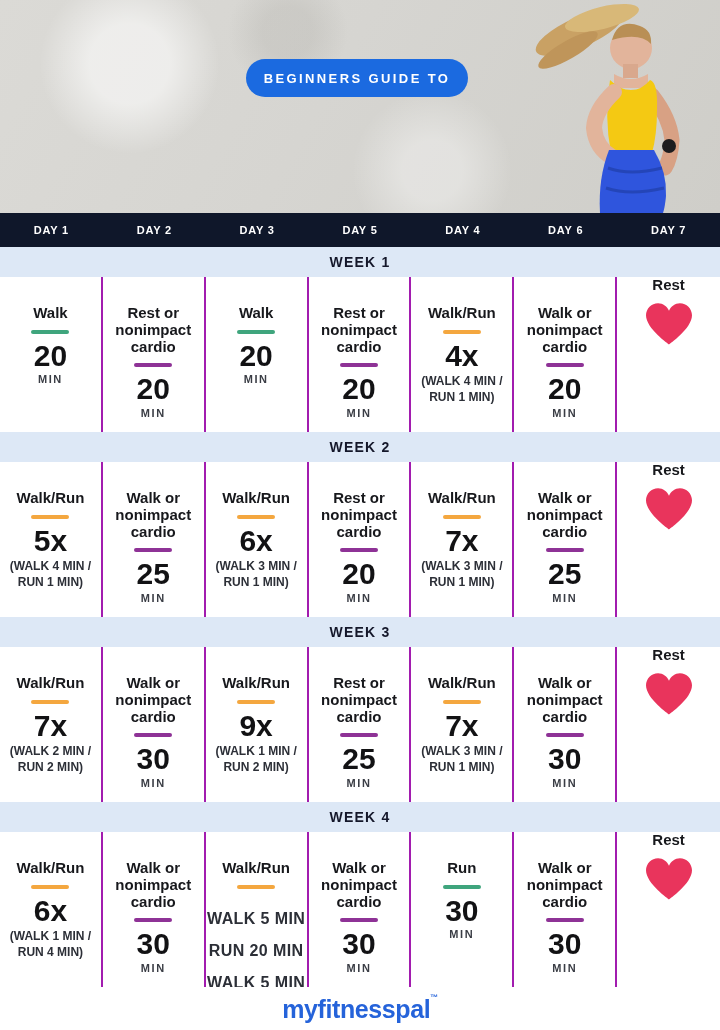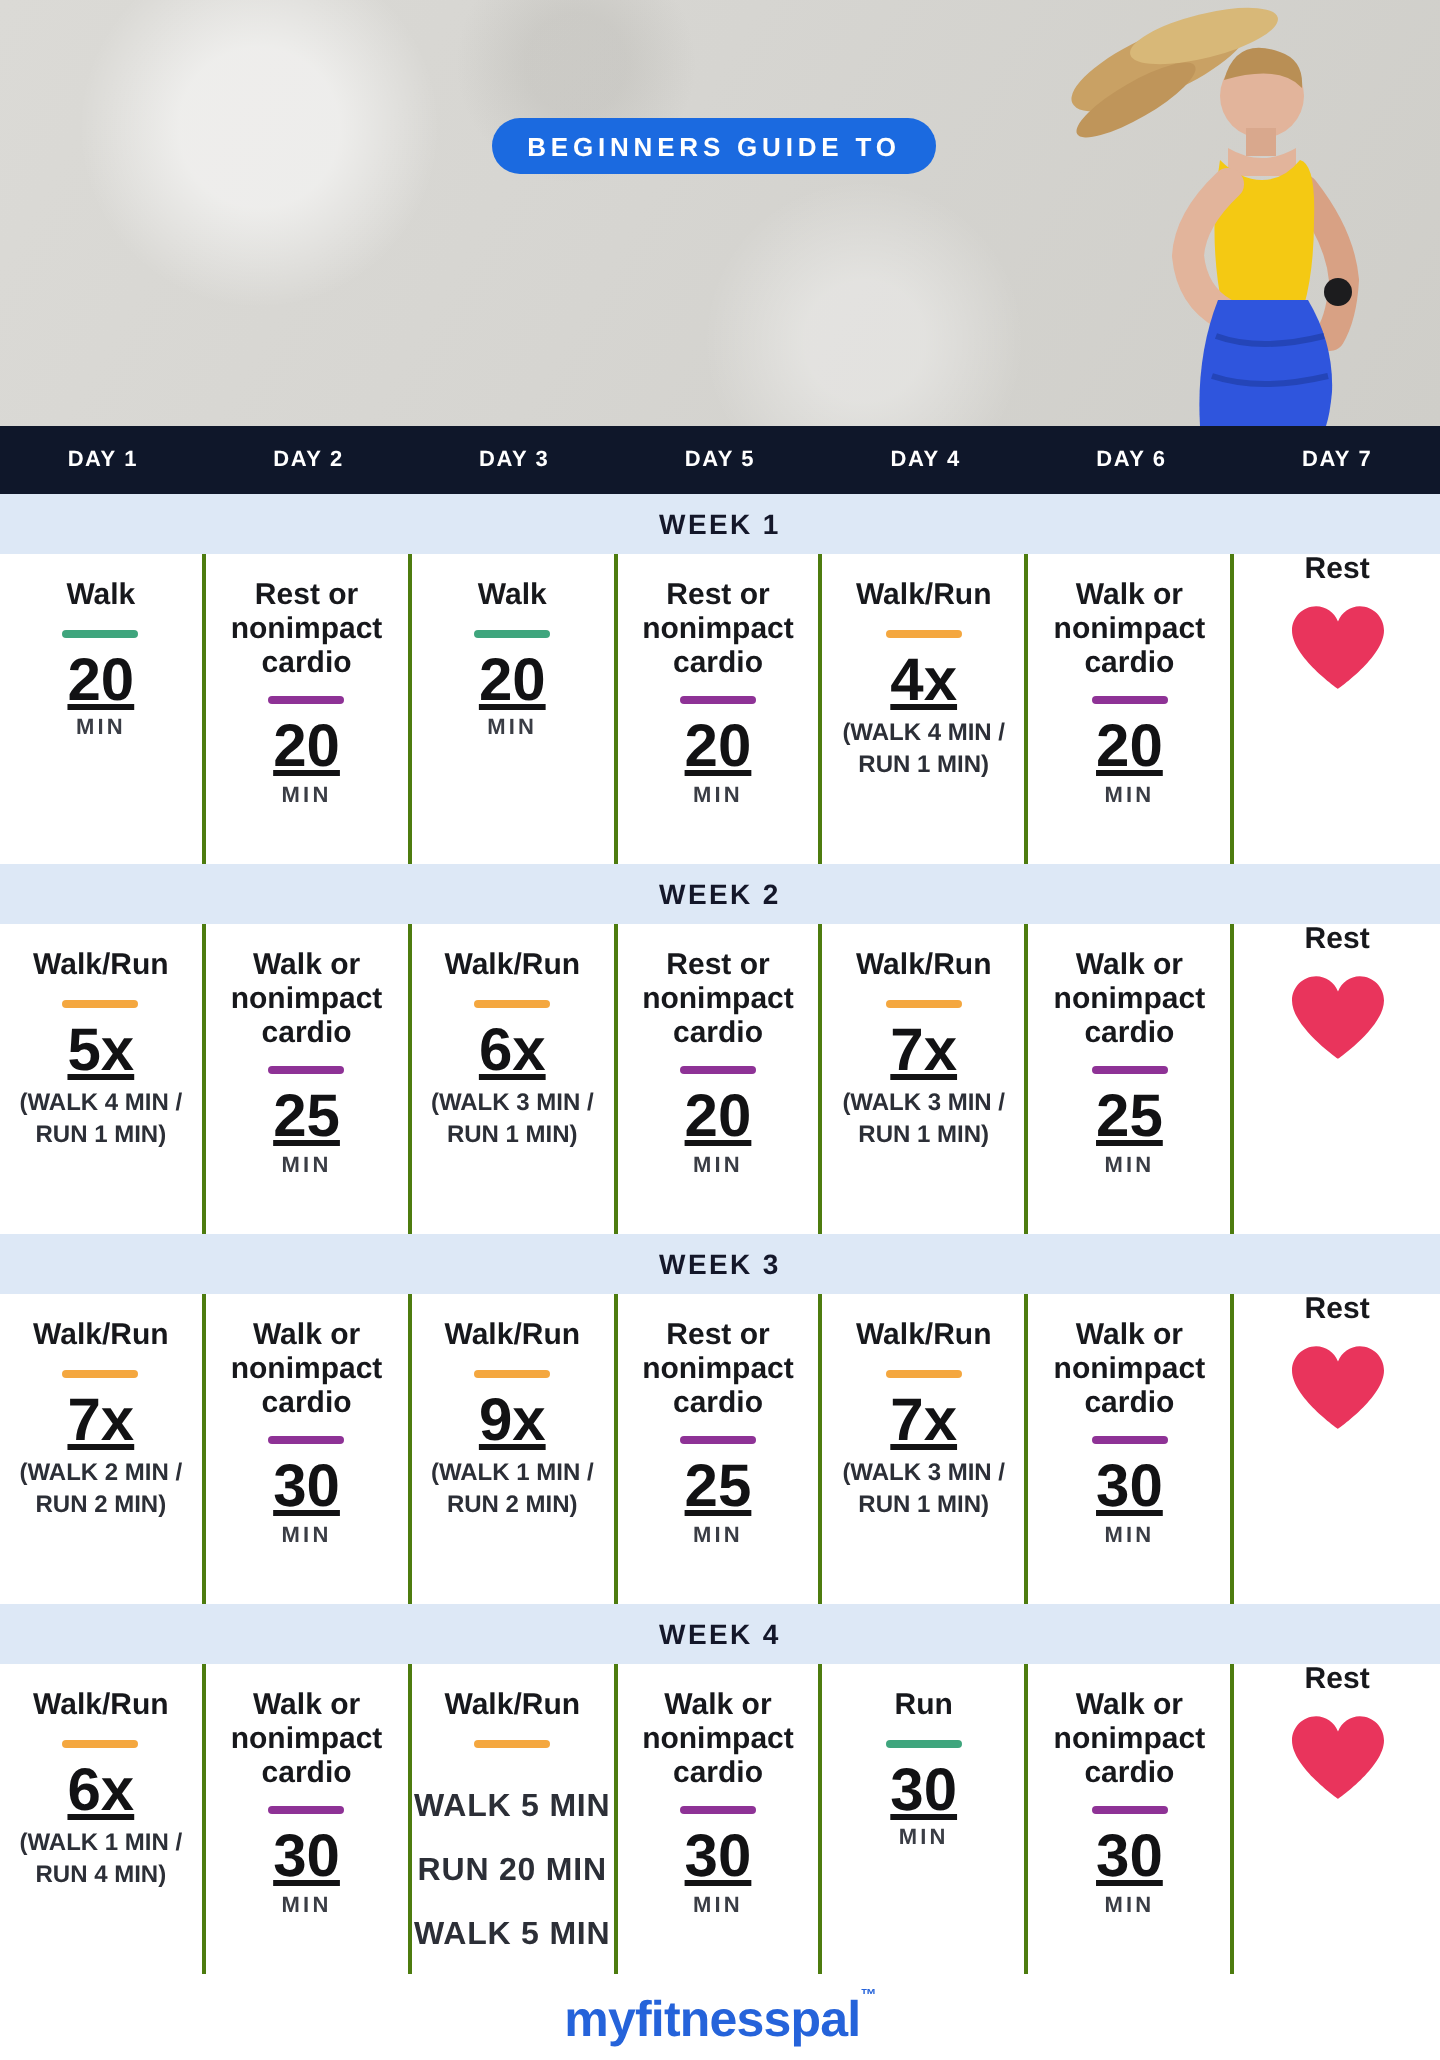--- a/index.html
+++ b/index.html
@@ -11,21 +11,21 @@
   
   .header{
     position:relative;height:213px;flex:0 0 auto;
     background:
       radial-gradient(circle at 18% 30%, rgba(255,255,255,.55) 0 40px, rgba(255,255,255,0) 90px),
       radial-gradient(circle at 60% 80%, rgba(255,255,255,.35) 0 30px, rgba(255,255,255,0) 80px),
       radial-gradient(circle at 40% 15%, rgba(120,118,110,.12) 0 25px, rgba(0,0,0,0) 60px),
       linear-gradient(120deg,#dbdad6 0%,#d6d5d1 45%,#cfcec9 100%);
   }
   .badge{
-    position:absolute;left:246px;top:59px;width:222px;height:28px;
+    position:absolute;left:246px;top:59px;width:222px;height:38px;
     border-radius:20px;display:flex;align-items:center;justify-content:center;
     color:#ffffff;font-size:13px;font-weight:700;letter-spacing:2.4px;
   }
   .hero-title{
     position:absolute;left:0;right:0;top:106px;text-align:center;
     font-size:41px;font-weight:800;letter-spacing:-0.5px;color:#0e0e0f;
   }
   .runner{position:absolute;right:0;top:0;width:240px;height:213px;}
   
   .day-bar{
@@ -37,28 +37,28 @@
   }
   
   .week-strip{
     height:30px;display:flex;align-items:center;justify-content:center;
     font-size:14px;font-weight:800;letter-spacing:1.2px;color:#14172a;
   }
   .cards-row{
     height:155px;display:grid;grid-template-columns:repeat(7,1fr);background:#ffffff;
   }
   .day-card{
-    border-right:2px solid #4d7c0f;display:flex;flex-direction:column;align-items:center;
-    padding-top:13px;text-align:center;box-sizing:border-box;
+    border-right:2px solid #a21caf;display:flex;flex-direction:column;align-items:center;
+    padding-top:28px;text-align:center;box-sizing:border-box;
   }
   .day-card:last-child{border-right:none;}
   .day-card.rest{justify-content:flex-start;padding-top:0;}
   .day-title{font-size:15px;font-weight:800;line-height:1.12;color:#17181c;padding:0 5px;}
   .uline{width:38px;height:4px;border-radius:2px;margin:8px auto 6px;}
-  .big-value{font-size:30px;font-weight:800;line-height:1.05;color:#121214;text-decoration:underline;}
+  .big-value{font-size:30px;font-weight:800;line-height:1.05;color:#121214;}
   .unit{font-size:11px;font-weight:700;letter-spacing:1.6px;color:#3a3d45;margin-top:2px;}
   .note{font-size:12px;font-weight:600;color:#2c2f37;line-height:1.3;margin-top:3px;padding:0 2px;}
   .details{font-size:16px;font-weight:700;letter-spacing:.4px;color:#2c2f37;line-height:2.0;margin-top:8px;}
   .heart{width:46px;height:42px;margin-top:9px;}
   .rest .day-title{padding-bottom:0;}
   
   .footer{
     flex:1 1 auto;display:flex;align-items:center;justify-content:center;background:#ffffff;
   }
   .logo{font-size:25px;font-weight:800;letter-spacing:-0.4px;}

